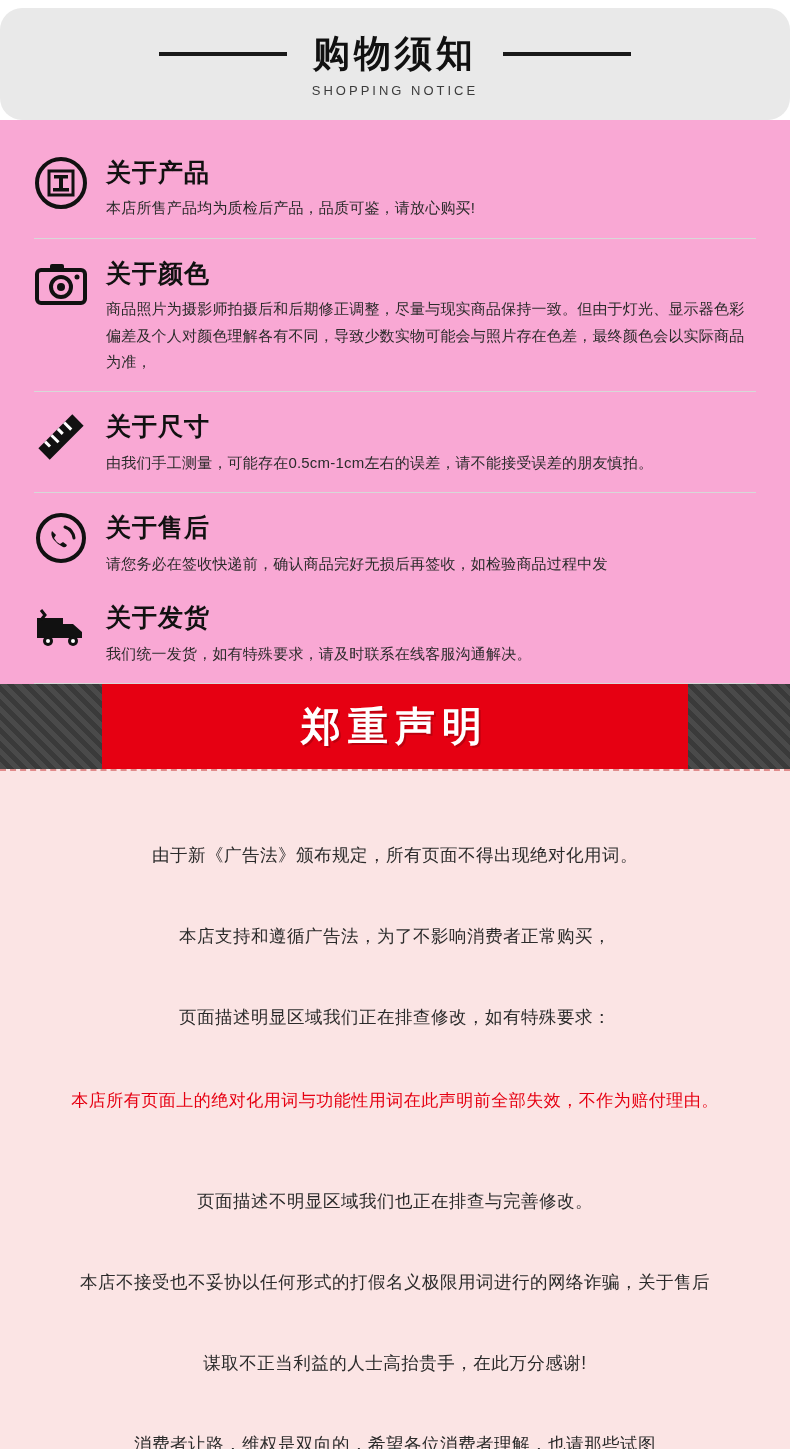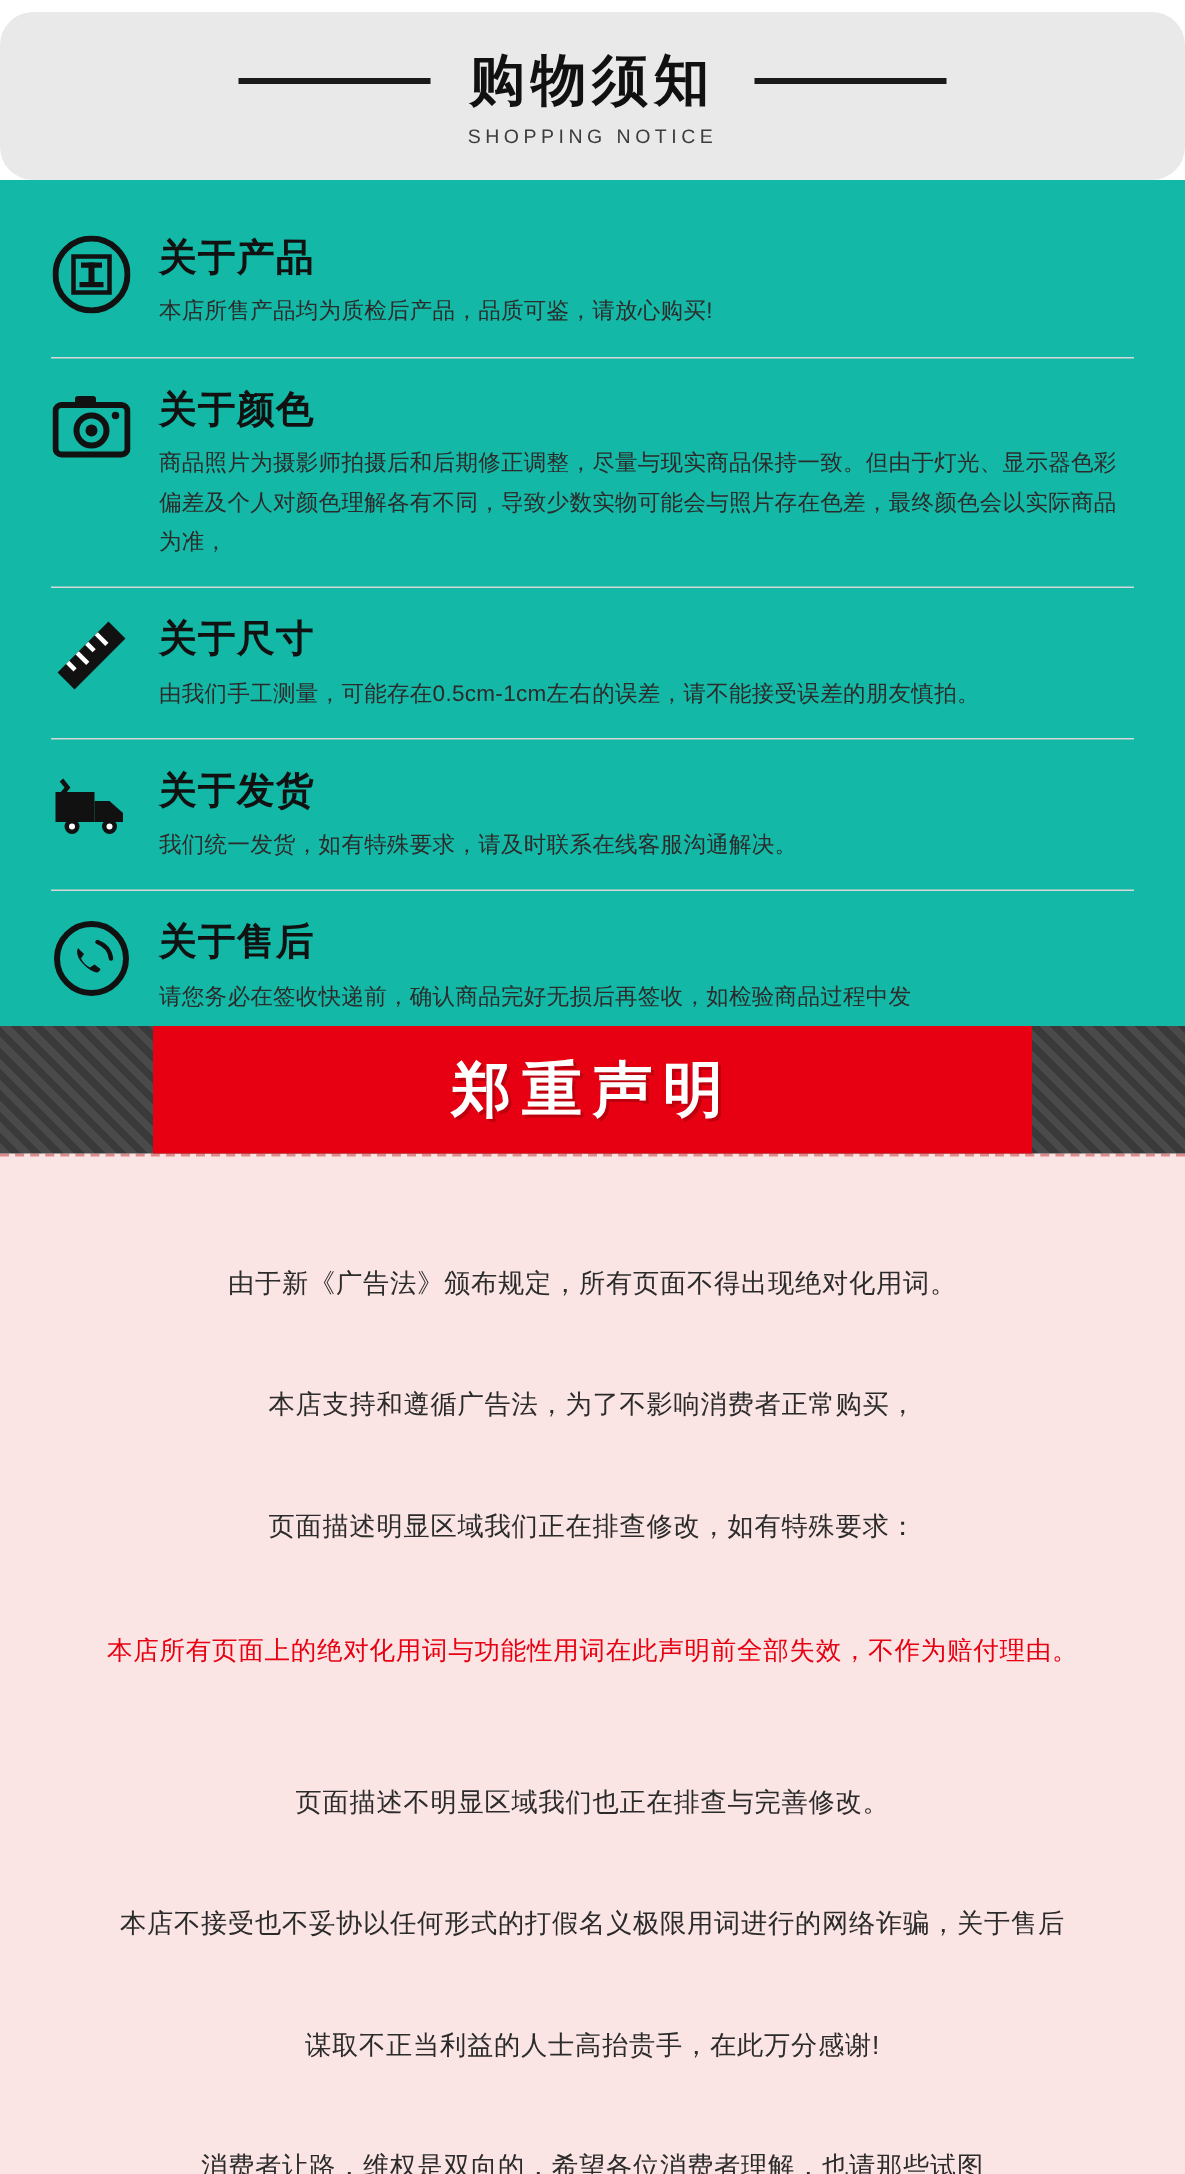--- a/index.html
+++ b/index.html
@@ -50,21 +50,21 @@
   .header-sub {
     margin-top: 8px;
     font-size: 13px;
     letter-spacing: 3px;
     color: #3c3c3c;
   }
 
   
   .notice-list {
     padding: 18px 34px 0 34px;
-    background: #14b8a6;
+    background: #f9a8d4;
   }
   .notice-item {
     display: flex;
     align-items: flex-start;
     gap: 18px;
     padding: 18px 0 16px 0;
     border-bottom: 1px solid #d8d8d8;
   }
   .notice-item.last {
     border-bottom: none;
@@ -221,49 +221,49 @@
             <rect x="37" y="18" width="3" height="10" fill="#fff"></rect>
           </g>
         </svg>
       </div>
       <div class="notice-body">
         <div class="notice-title">关于尺寸</div>
         <div class="notice-text">由我们手工测量，可能存在0.5cm-1cm左右的误差，请不能接受误差的朋友慎拍。</div>
       </div>
     </div>
 
+    <div class="notice-item last">
+      <div class="icon-box">
+        <svg width="52" height="52" viewBox="0 0 52 52">
+          <circle cx="26" cy="26" r="23" fill="none" stroke="#111" stroke-width="4"></circle>
+          <path d="M17 19 q-2 4 2 9 q4 5 9 7 q3 1 4 -2 l-4 -3 l-3 2 q-4 -2 -6 -6 l2 -3 z" fill="#111"></path>
+          <path d="M30 15 q8 3 9 11" fill="none" stroke="#111" stroke-width="3" stroke-linecap="round"></path>
+        </svg>
+      </div>
+      <div class="notice-body">
+        <div class="notice-title">关于售后</div>
+        <div class="notice-text">请您务必在签收快递前，确认商品完好无损后再签收，如检验商品过程中发</div>
+      </div>
+    </div>
+
     <div class="notice-item">
       <div class="icon-box">
         <svg width="52" height="44" viewBox="0 0 52 44">
           <rect x="2" y="12" width="26" height="20" fill="#111"></rect>
           <path d="M28 18 h10 l9 8 v6 h-19 z" fill="#111"></path>
           <circle cx="13" cy="35" r="5" fill="#111"></circle>
           <circle cx="38" cy="35" r="5" fill="#111"></circle>
           <circle cx="13" cy="35" r="2" fill="#fff"></circle>
           <circle cx="38" cy="35" r="2" fill="#fff"></circle>
           <path d="M6 4 l4 5 l-4 5" fill="none" stroke="#111" stroke-width="3"></path>
         </svg>
       </div>
       <div class="notice-body">
         <div class="notice-title">关于发货</div>
         <div class="notice-text">我们统一发货，如有特殊要求，请及时联系在线客服沟通解决。</div>
-      </div>
-    </div>
-
-    <div class="notice-item last">
-      <div class="icon-box">
-        <svg width="52" height="52" viewBox="0 0 52 52">
-          <circle cx="26" cy="26" r="23" fill="none" stroke="#111" stroke-width="4"></circle>
-          <path d="M17 19 q-2 4 2 9 q4 5 9 7 q3 1 4 -2 l-4 -3 l-3 2 q-4 -2 -6 -6 l2 -3 z" fill="#111"></path>
-          <path d="M30 15 q8 3 9 11" fill="none" stroke="#111" stroke-width="3" stroke-linecap="round"></path>
-        </svg>
-      </div>
-      <div class="notice-body">
-        <div class="notice-title">关于售后</div>
-        <div class="notice-text">请您务必在签收快递前，确认商品完好无损后再签收，如检验商品过程中发</div>
       </div>
     </div>
 
   </div>
 
   <div class="statement-band">
     <div class="statement-red">
       <span class="statement-red-text">郑重声明</span>
     </div>
   </div>

